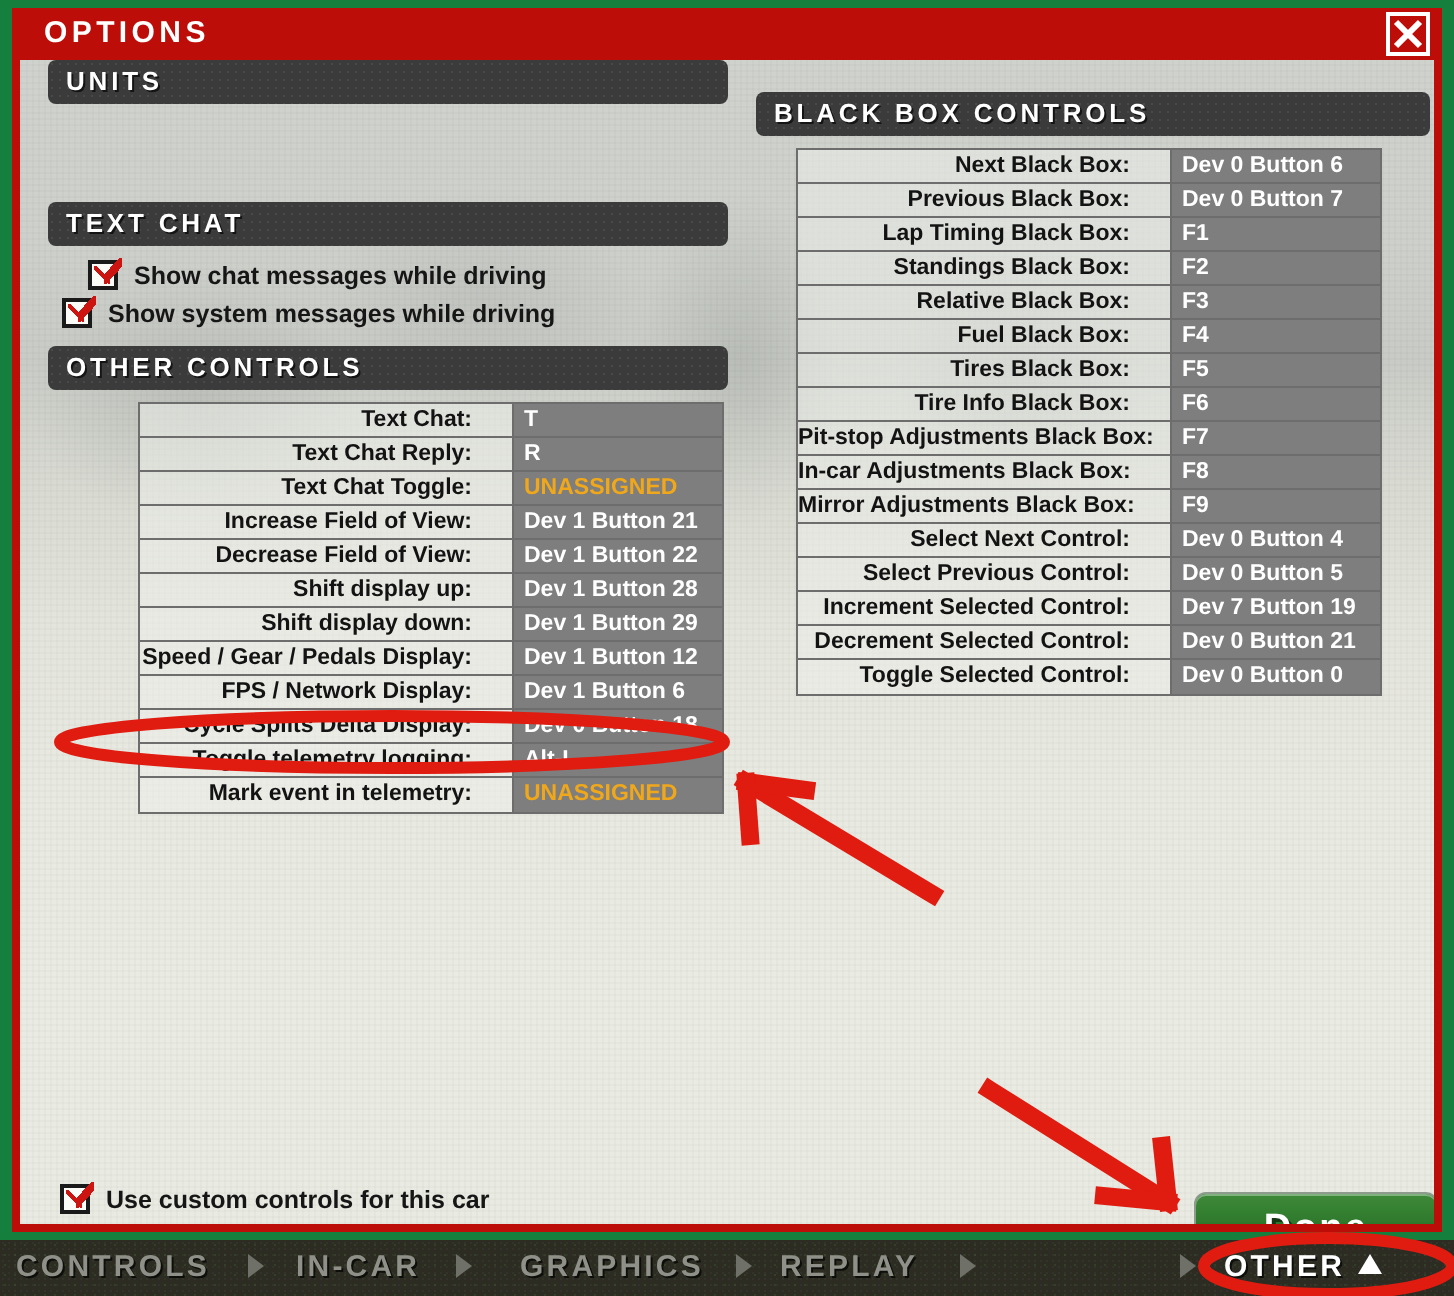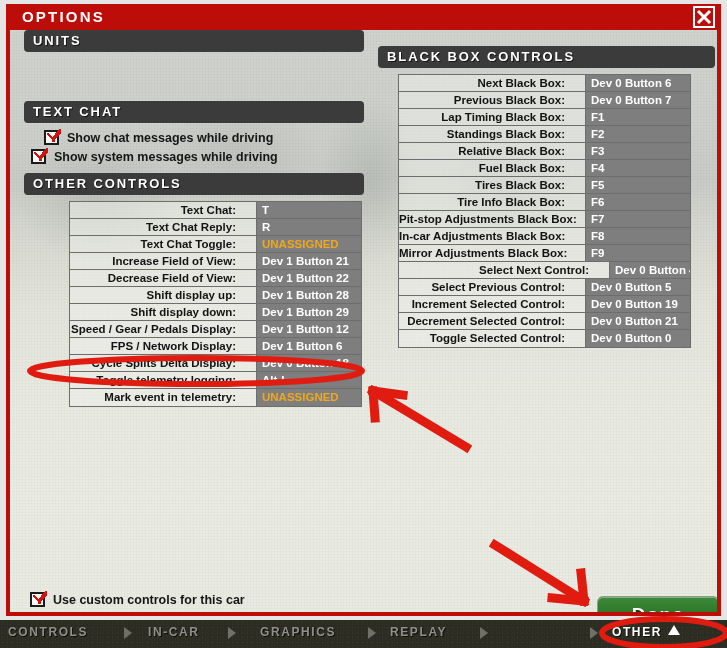--- a/index.html
+++ b/index.html
@@ -7,21 +7,21 @@
     width: 727px; height: 648px;
     background: #2b2b24;
     font-family: "Liberation Sans", sans-serif;
     overflow: hidden;
   }
 
   
   #window {
     position: absolute; left: 0; top: 0;
     width: 727px; height: 648px;
-    background: #e5e5e5;
+    background: #15803d;
   }
   #titlebar {
     position: absolute; left: 6px; top: 4px;
     width: 715px; height: 26px;
     background: #bd0d09;
   }
   #title-text {
     position: absolute; left: 16px; top: 4px;
     color: #ffffff;
     font-size: 15px; font-weight: bold;
@@ -167,21 +167,21 @@
     position: absolute; left: 0; top: 620px;
     width: 727px; height: 28px;
     background: #2c2c23;
     background-image:
       radial-gradient(rgba(80,130,60,0.22) 0.6px, transparent 0.7px),
       radial-gradient(rgba(255,255,255,0.035) 0.6px, transparent 0.7px);
     background-size: 5px 5px, 3px 3px;
   }
   #navbar .navitem {
     position: absolute; top: 5px;
-    font-size: 12px; font-weight: bold;
+    font-size: 15px; font-weight: bold;
     letter-spacing: 1.6px;
     color: #8f9088;
     text-shadow: 1px 1px 0 rgba(0,0,0,0.7);
     white-space: nowrap;
     cursor: pointer;
   }
   #navbar .navitem.active { color: #ffffff; }
   #navbar .navsep {
     position: absolute; top: 7px;
     width: 0; height: 0;
@@ -346,30 +346,30 @@
         </div>
         <div class="bind-row">
           <div class="bind-label" style="width: 186px;">In-car Adjustments Black Box:</div>
           <div class="bind-value" style="flex: 1 1 0%;">F8</div>
         </div>
         <div class="bind-row">
           <div class="bind-label" style="width: 186px;">Mirror Adjustments Black Box:</div>
           <div class="bind-value" style="flex: 1 1 0%;">F9</div>
         </div>
         <div class="bind-row">
-          <div class="bind-label" style="width: 210px;">Select Next Control:</div>
+          <div class="bind-label" style="width: 186px;">Select Next Control:</div>
           <div class="bind-value" style="flex: 1 1 0%;">Dev 0 Button 4</div>
         </div>
         <div class="bind-row">
           <div class="bind-label" style="width: 186px;">Select Previous Control:</div>
           <div class="bind-value" style="flex: 1 1 0%;">Dev 0 Button 5</div>
         </div>
         <div class="bind-row">
           <div class="bind-label" style="width: 186px;">Increment Selected Control:</div>
-          <div class="bind-value" style="flex: 1 1 0%;">Dev 0 Button 19</div>
+          <div class="bind-value" style="flex: 1 1 0%;">Dev 7 Button 19</div>
         </div>
         <div class="bind-row">
           <div class="bind-label" style="width: 186px;">Decrement Selected Control:</div>
           <div class="bind-value" style="flex: 1 1 0%;">Dev 0 Button 21</div>
         </div>
         <div class="bind-row">
           <div class="bind-label" style="width: 186px;">Toggle Selected Control:</div>
           <div class="bind-value" style="flex: 1 1 0%;">Dev 0 Button 0</div>
         </div>
       </div>

